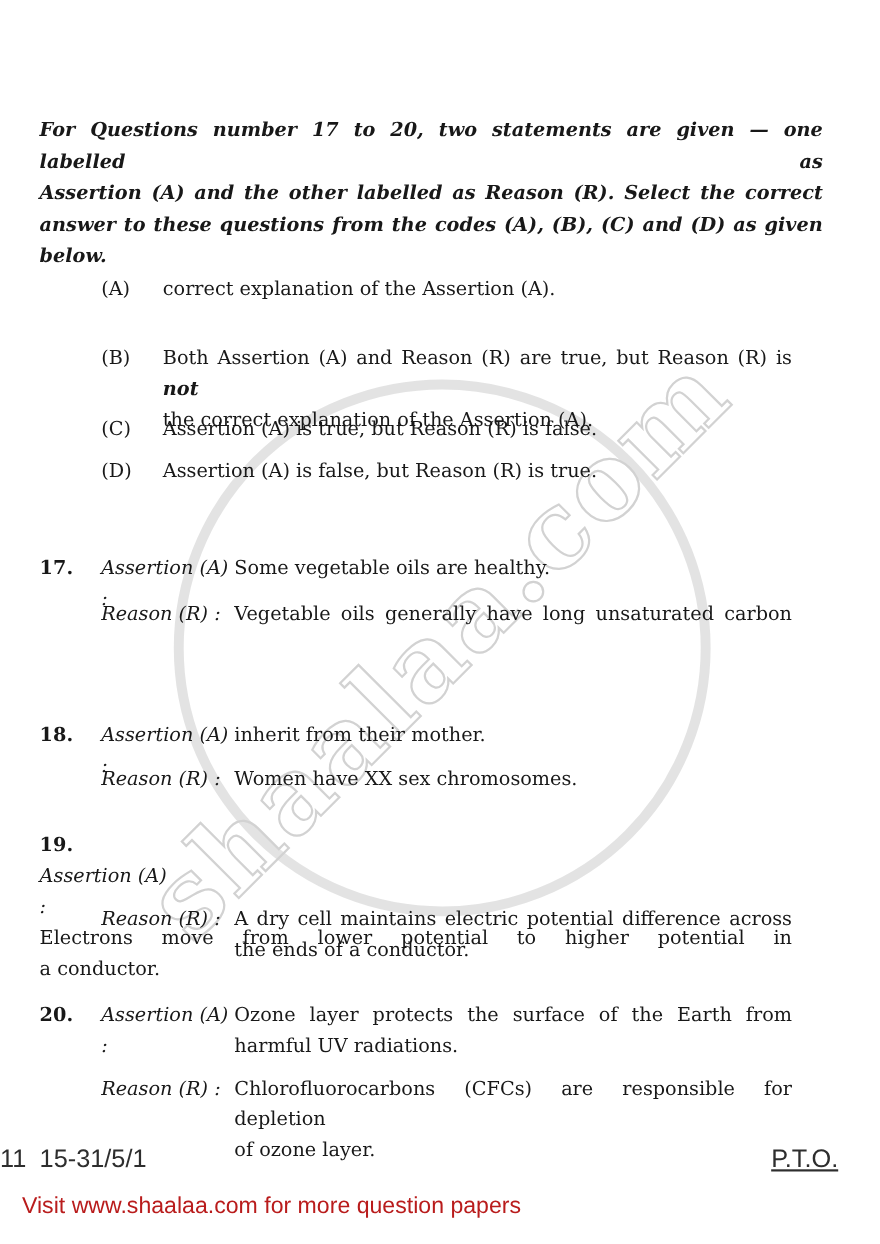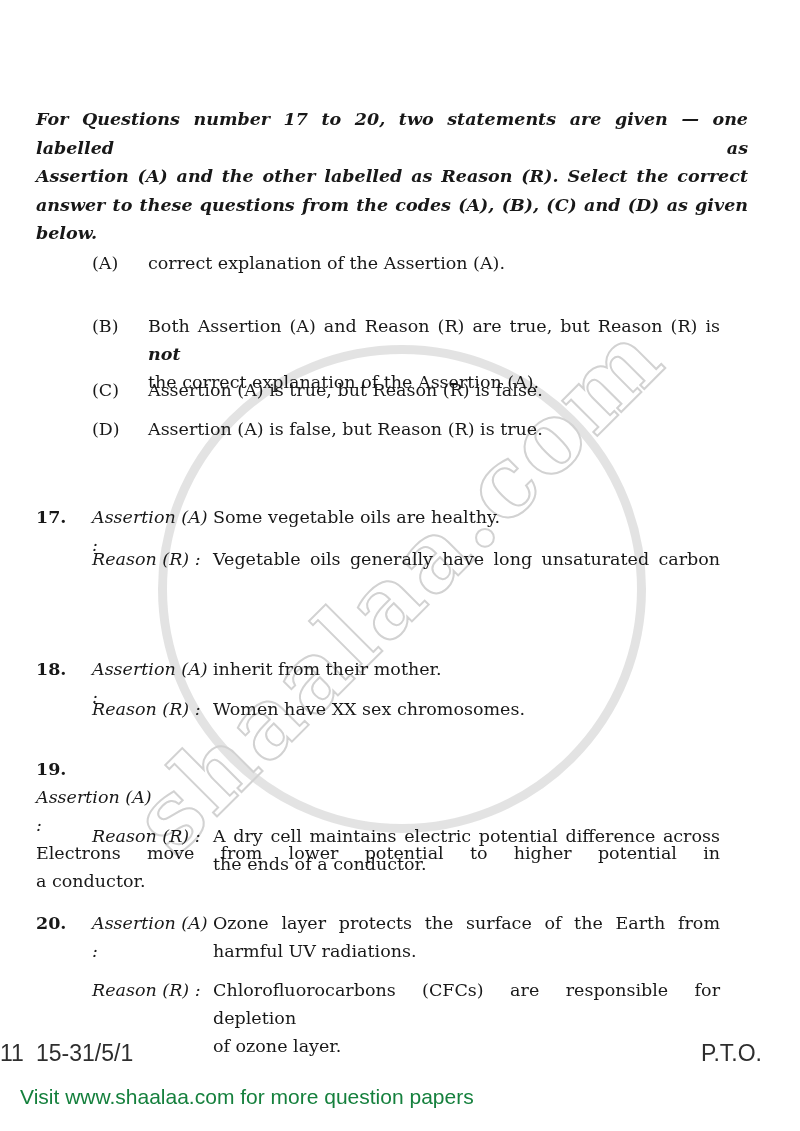--- a/index.html
+++ b/index.html
@@ -89,29 +89,29 @@
     left: 0; right: 0;
     top: 1040px;
     height: 24px;
     font-family: "Liberation Sans", sans-serif;
     font-size: 23px;
     color: #2e2e2e;
     padding-left: 12px;
   }
   .footer .f-code { position: absolute; left: 36px; }
   .footer .f-page { position: absolute; left: 0; right: 0; text-align: left; }
-  .footer .f-pto  { position: absolute; right: 38px; }
+  .footer .f-pto  { position: absolute; right: 38px; text-decoration: underline; }
 
   .promo {
     position: absolute;
     left: 20px;
     top: 1085px;
     font-family: "Liberation Sans", sans-serif;
     font-size: 21px;
-    color: #15803d;
+    color: #b91c1c;
   }
 </style>
 </head>
 <body>
 
 <div class="page">
 
   <div class="wm-circle"></div>
   <div class="wm-text">shaalaa.com</div>
 

